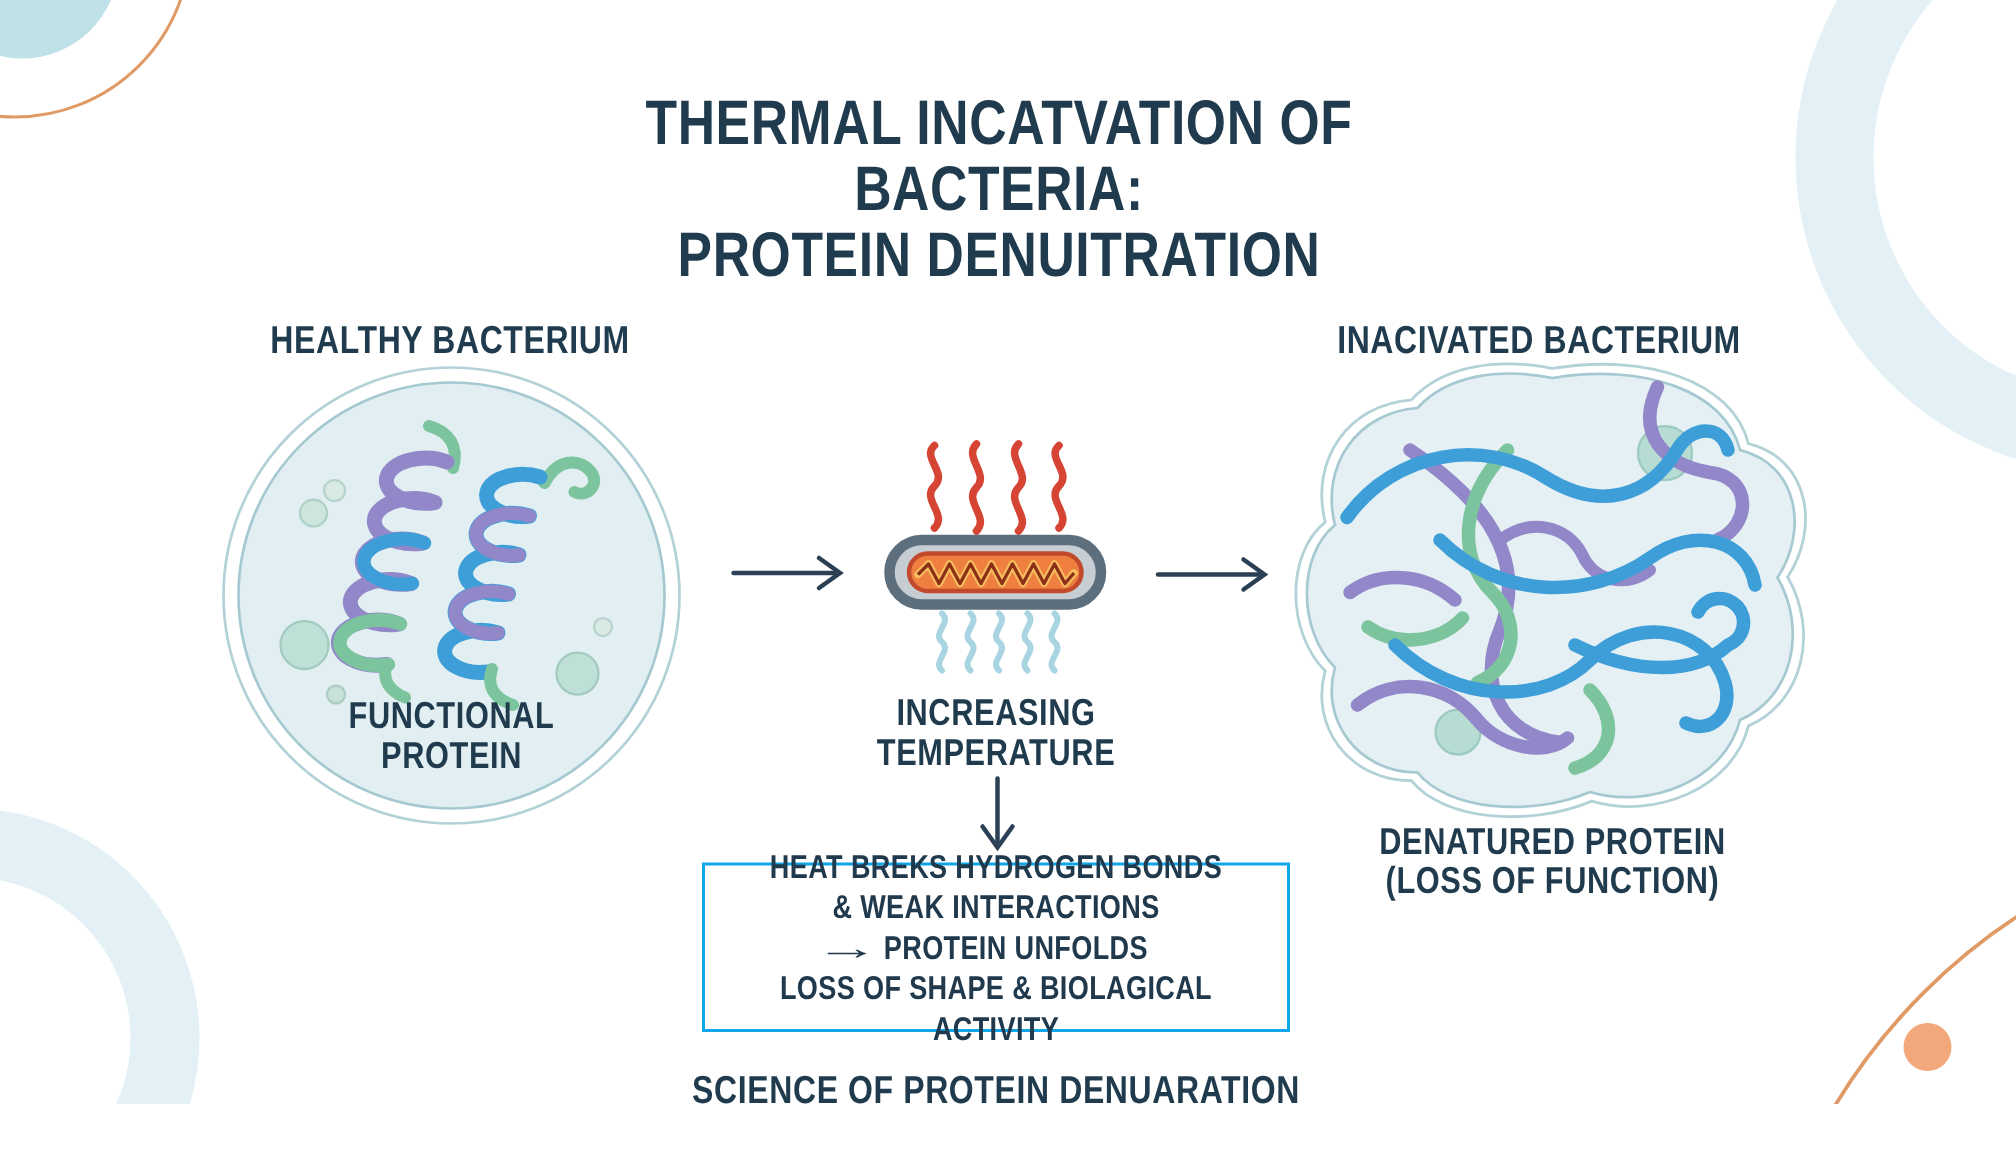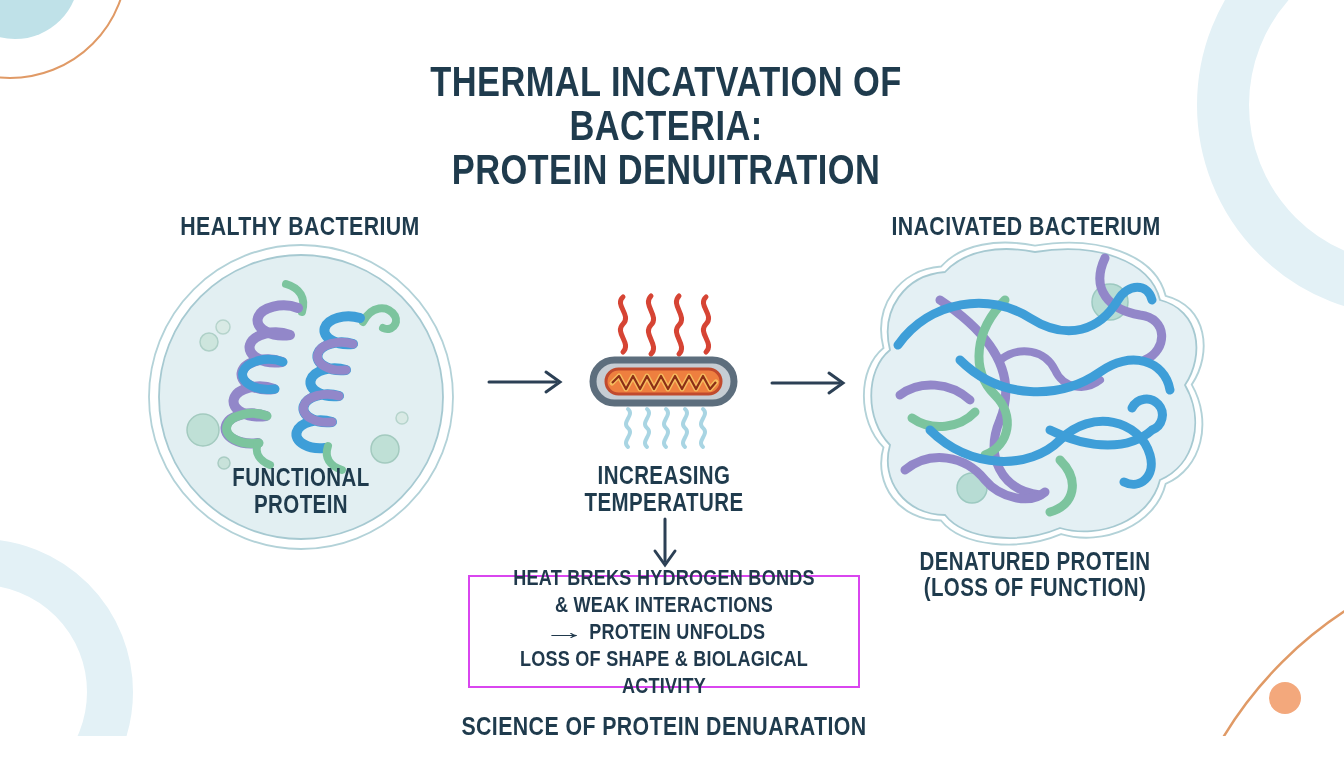--- a/index.html
+++ b/index.html
@@ -11,21 +11,21 @@
   .title{left:266px;top:60px;width:800px;font-size:42px;line-height:44px;}
   .heading{font-size:26px;width:400px;top:212px;}
   .heading-left{left:100px;}
   .heading-right{left:826px;}
   .sublabel{font-size:25px;line-height:27px;width:300px;}
   .lbl-functional{left:151px;top:464px;}
   .lbl-increasing{left:514px;top:462px;}
   .lbl-denatured{left:885px;top:548px;font-size:25px;line-height:26px;}
   .caption{left:414px;top:712px;width:500px;font-size:26px;}
   .infobox{position:absolute;left:468px;top:575px;width:392px;height:113px;
-           border:2px solid #d946ef;box-sizing:border-box;background:#ffffff;
+           border:2px solid #0ea5e9;box-sizing:border-box;background:#ffffff;
            display:flex;flex-direction:column;justify-content:center;}
   .infobox .boxline{font-weight:700;font-size:22px;line-height:27px;text-align:center;
            transform:scaleX(0.82);transform-origin:50% 50%;letter-spacing:0.3px;color:#20394c;}
   .long-arrow{display:inline-block;transform:scaleX(2.4);transform-origin:50% 50%;
            margin-right:18px;margin-left:-8px;font-weight:700;}
 </style>
 </head>
 <body>
 
 <div id="stage">

